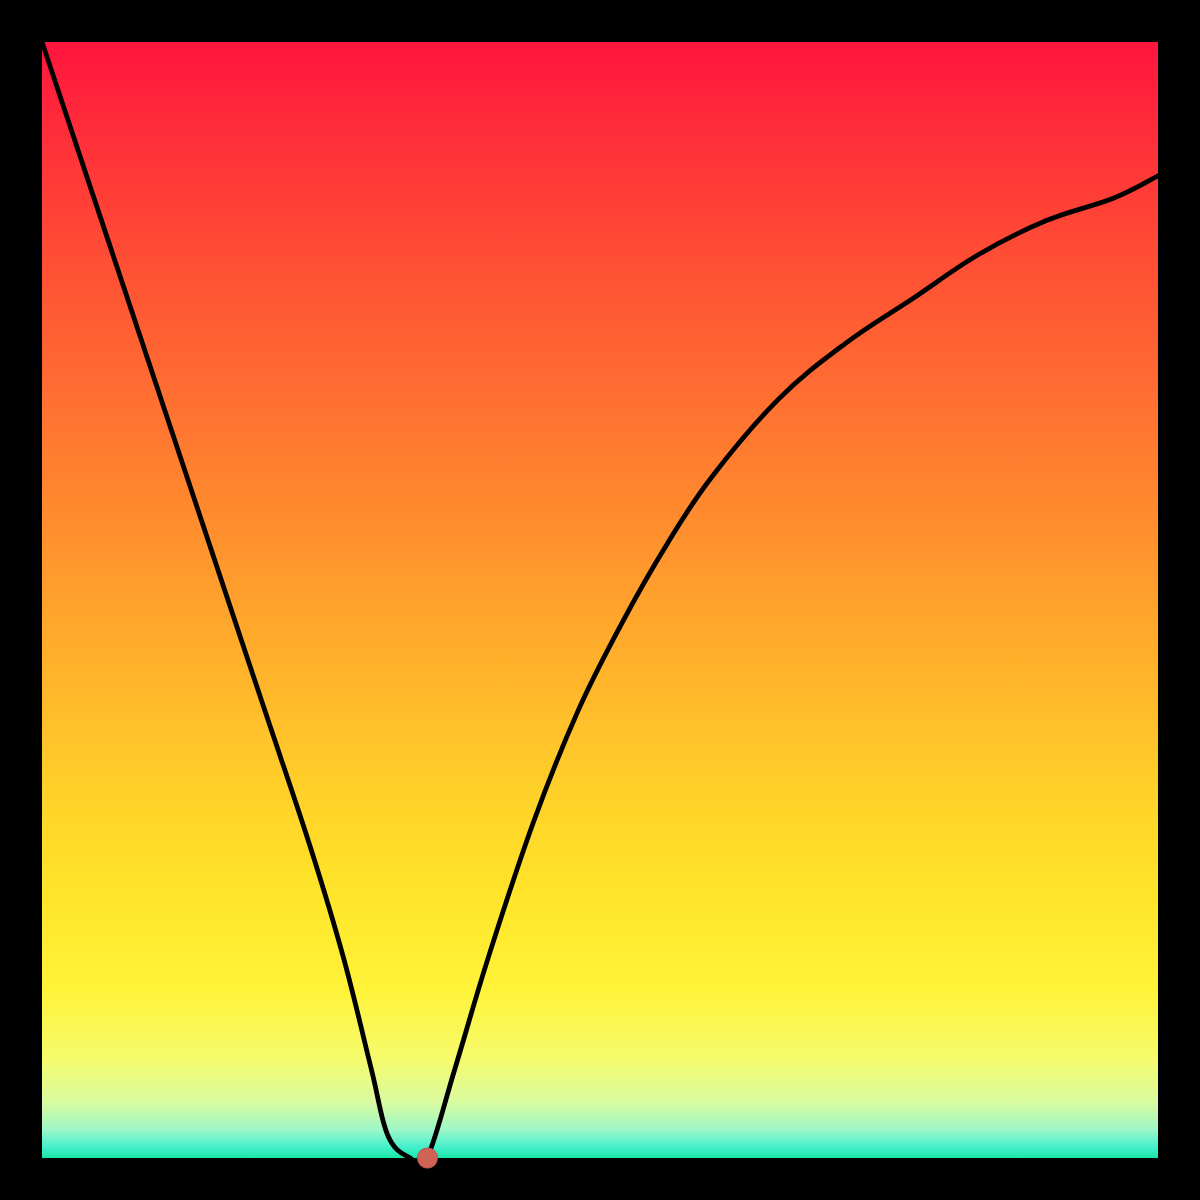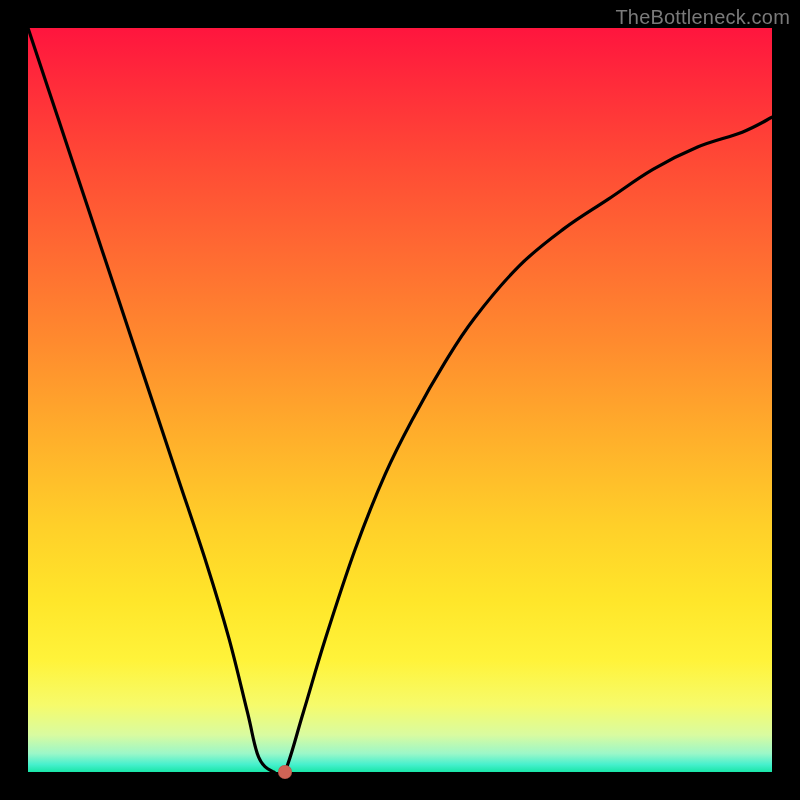--- a/index.html
+++ b/index.html
@@ -68,20 +68,19 @@
     background: #d06356;
     transform: translate(-50%, -50%);
     z-index: 12;
     box-shadow: 0 0 0 0.5px rgba(0,0,0,0.15) inset;
   }
 </style>
 </head>
 <body>
 
 <div class="frame">
-  <div class="watermark">TheBottleneck.com</div>
   <div class="plot">
     <svg class="curve" viewBox="0 0 744 744" preserveAspectRatio="none">
       <path id="curve-path" fill="none" stroke="#000" stroke-width="3.2" stroke-linecap="round" stroke-linejoin="round" d="M 0.00 0.00 C 5.36 16.07, 19.05 57.14, 29.76 89.28 C 40.47 121.42, 48.81 146.42, 59.52 178.56 C 70.23 210.70, 78.57 235.70, 89.28 267.84 C 99.99 299.98, 108.33 324.98, 119.04 357.12 C 129.75 389.26, 138.09 414.26, 148.80 446.40 C 159.51 478.54, 169.19 506.22, 178.56 535.68 C 187.93 565.14, 193.51 583.30, 200.88 610.08 C 208.25 636.86, 214.12 663.05, 219.48 684.48 C 224.84 705.91, 225.95 718.41, 230.64 729.12 C 235.33 739.83, 240.83 741.32, 245.52 744.00 C 250.21 746.68, 251.32 754.71, 256.68 744.00 C 262.04 733.29, 267.91 708.59, 275.28 684.48 C 282.65 660.37, 288.23 639.54, 297.60 610.08 C 306.97 580.62, 316.65 550.26, 327.36 520.80 C 338.07 491.34, 346.41 470.51, 357.12 446.40 C 367.83 422.29, 376.17 406.97, 386.88 386.88 C 397.59 366.79, 405.93 352.21, 416.64 334.80 C 427.35 317.39, 433.01 307.57, 446.40 290.16 C 459.79 272.75, 474.97 254.15, 491.04 238.08 C 507.11 222.01, 519.61 212.93, 535.68 200.88 C 551.75 188.83, 564.25 181.83, 580.32 171.12 C 596.39 160.41, 608.89 150.73, 624.96 141.36 C 641.03 131.99, 653.53 125.74, 669.60 119.04 C 685.67 112.34, 700.85 109.52, 714.24 104.16 C 727.63 98.80, 738.64 91.96, 744.00 89.28"></path>
     </svg>
     <div class="dot" id="marker-dot" style="left: 256.68px; top: 744px; background: rgb(208, 99, 86);"></div>
   </div>
 </div>
 
 </body></html>

